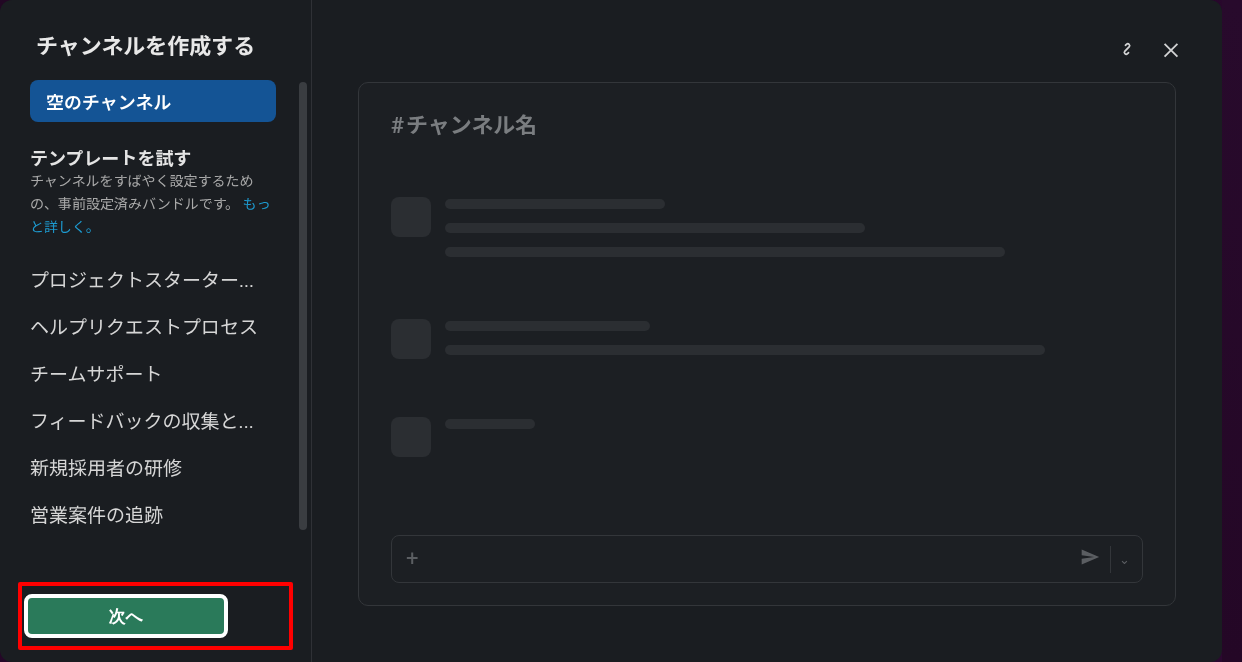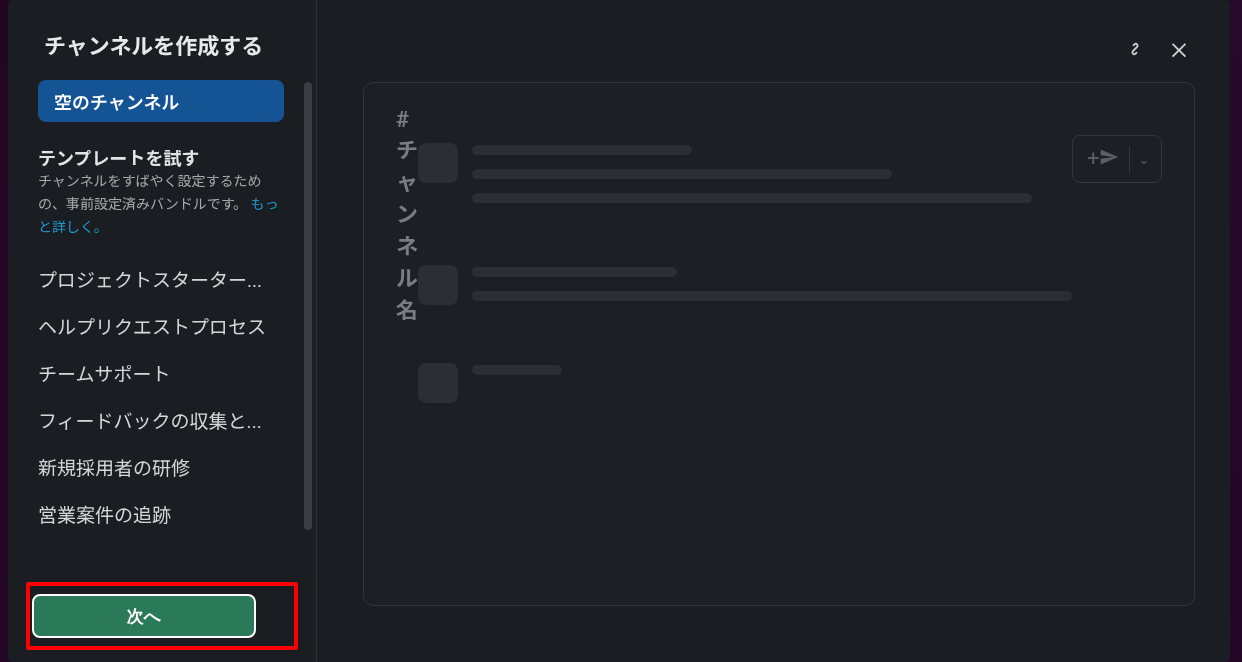--- a/index.html
+++ b/index.html
@@ -12,27 +12,27 @@
     color: #d1d2d3;
     position: relative;
   }
   .modal-bg {
     position: absolute;
     inset: 0;
     background: linear-gradient(135deg, #220724 0%, #2b0830 100%);
   }
   .modal {
     position: absolute;
-    left: 8px;
+    left: 0;
     top: 0;
     width: 1222px;
     height: 662px;
     background: #1a1d21;
     display: flex;
-    border-radius: 5px;
+    border-radius: 12px;
     overflow: hidden;
   }
   .modal-right-strip {
     position: absolute;
     right: 0;
     top: 0;
     width: 20px;
     height: 100%;
     background: linear-gradient(180deg, #280a2c 0%, #240726 100%);
   }
@@ -104,44 +104,44 @@
   }
   .next-highlight {
     position: absolute;
     left: 18px; right: 18px;
     top: 12px; bottom: 12px;
     border: 4px solid #ff0000;
     border-radius: 2px;
     pointer-events: none;
   }
   .next-btn {
-    width: 224px;
+    width: 204px;
     margin: 6px 10px;
     height: 44px;
     background: #2a7a5a;
-    border: 2px solid #ffffff;
+    border: 4px solid #ffffff;
     color: #fff;
     font-size: 17px;
     font-weight: 700;
     border-radius: 8px;
     cursor: pointer;
   }
   .preview {
     flex: 1;
     padding: 82px 46px 56px 46px;
     display: flex;
   }
   .preview-card {
     flex: 1;
     background: #1c1f23;
     border: 1px solid #33363a;
     border-radius: 10px;
     padding: 24px 32px 22px 32px;
     display: flex;
-    flex-direction: row;
+    flex-direction: column;
   }
   .channel-title {
     font-size: 22px; font-weight: 700; color: #7a7d80; margin-bottom: 22px;
   }
   .channel-title .hash { margin-right: 2px; }
   .tab-row {
     display: flex; gap: 34px; border-bottom: 1px solid #2e3135;
     padding-bottom: 0px;
   }
   .tab {

